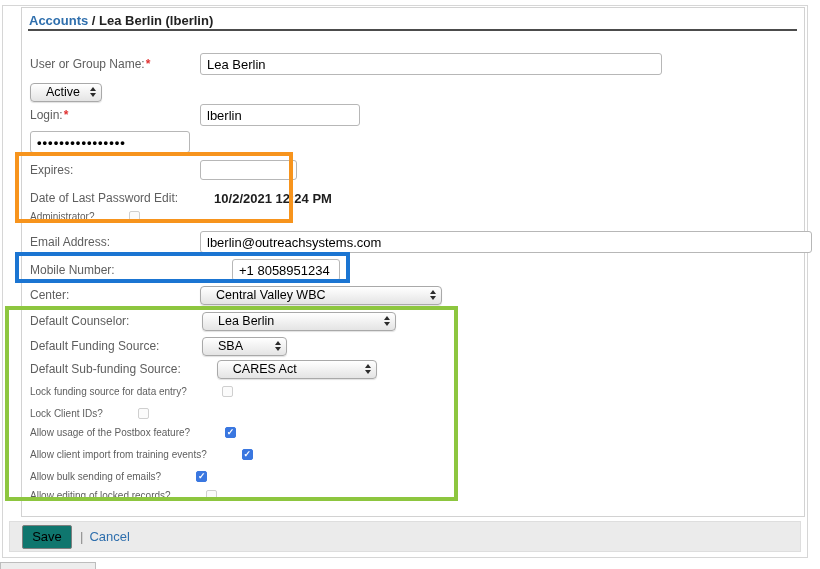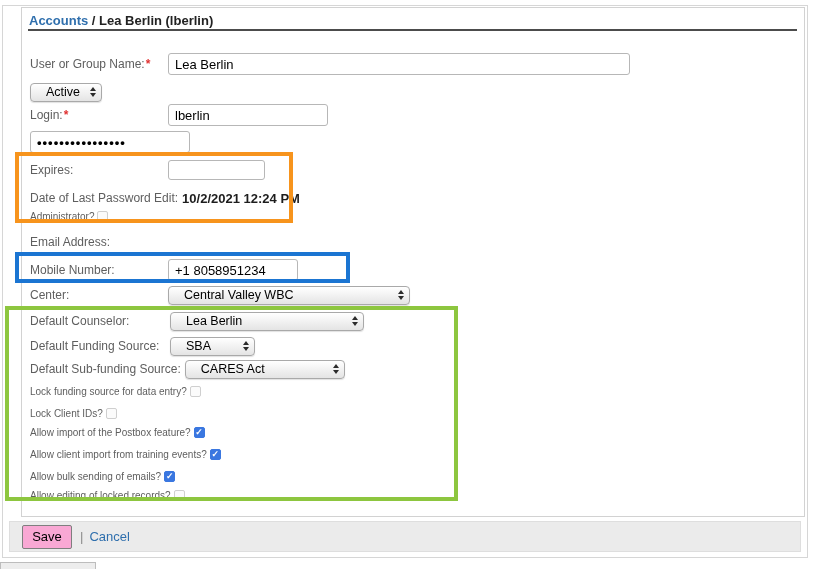--- a/index.html
+++ b/index.html
@@ -9,21 +9,21 @@
 
   .outer-panel { position:absolute; left:2px; top:5px; width:806px; height:553px;
                  border:1px solid #d6d6d6; background:#fff; }
   .inner-panel { position:absolute; left:21px; top:7px; width:784px; height:510px;
                  border:1px solid #d2d2d2; background:#fff; }
 
   .breadcrumb { position:absolute; left:29px; top:13px; font-size:13px; color:#222; font-weight:700; z-index:5; }
   .breadcrumb a { color:#2f6fad; text-decoration:none; font-weight:700; cursor:pointer;margin-top:40px; }
   .rule { position:absolute; left:28px; top:29px; width:769px; height:2px; background:#4c4c4c; z-index:5; }
 
-  .row { position:absolute; left:30px; display:flex; align-items:center; height:24px; z-index:5; }
+  .row { position:absolute; left:30px; display:flex; align-items:center; height:24px; z-index:5;gap:32px; }
   .lbl { display:inline-block; min-width:138px; font-size:12px; color:#5e5e5e; white-space:nowrap; padding-right:4px; }
   .req { color:#e03131; font-weight:700; margin-left:1px; }
 
   .txt { height:22px; border:1px solid #b7b7b7; border-radius:3px; font-family:"Liberation Sans",sans-serif;
          font-size:13px; color:#000; padding:0 6px; background:#fff; }
   .txt.short { height:20px; }
   .pwd { font-weight:700; letter-spacing:1px; }
 
   .select { height:19px; display:inline-flex; align-items:center; justify-content:space-between;
             border:1px solid #a9a9a9; border-radius:4px; padding-left:15px; cursor:pointer;
@@ -43,21 +43,21 @@
   .checkbox.on { background:#3a77e0; border-color:#3a77e0; }
   .checkbox.on::after { content:"✓"; color:#fff; font-size:9px; line-height:10px; font-weight:700; }
 
   .ann { position:absolute; background:transparent; z-index:50; pointer-events:none; }
   .ann.orange { left:15px; top:152px; width:278px; height:71px; border:4px solid #F7941D; }
   .ann.blue   { left:15px; top:252px; width:335px; height:31px; border:4px solid #1B75D2; }
   .ann.green  { left:5px;  top:306px; width:453px; height:195px; border:4px solid #8DC63F; }
 
   .footer-bar { position:absolute; left:9px; top:521px; width:792px; height:31px; background:#ebebeb;
                 border:1px solid #dedede; display:flex; align-items:center; padding-left:12px; z-index:6; }
-  .save-btn { width:50px; height:24px; background:#f9a8d4; border:1px solid #7f7f7f; border-radius:2px;
+  .save-btn { width:50px; height:24px; background:#0f766e; border:1px solid #7f7f7f; border-radius:2px;
               font-family:"Liberation Sans",sans-serif; font-size:13px; color:#000; cursor:pointer; }
   .sep { color:#8a8a8a; font-size:13px; margin:0 6px 0 8px; }
   .cancel-link { color:#2f6fad; font-size:13px; text-decoration:none; cursor:pointer; }
 
   .partial-box { position:absolute; left:0px; top:562px; width:96px; height:12px; background:#ededed;
                  border:1px solid #bdbdbd; z-index:4; }
 </style>
 </head>
 <body>
 
@@ -105,25 +105,26 @@
     <span class="bold-val">10/2/2021 12:24 PM</span>
   </div>
 
   <div class="row" style="top:207px;height:18px">
     <span class="clbl">Administrator?</span>
     <span class="checkbox"></span>
   </div>
 
   <div class="row" style="top:230px">
     <span class="lbl"><span>Email Address:</span></span>
+    <input class="txt" style="width: 612px;" value="lberlin@outreachsystems.com">
   </div>
 
   <div class="row" style="top:258px">
     <span class="lbl"><span>Mobile Number:</span></span>
-    <input class="txt" style="width: 130px;" value="+1 8058951234">
+    <input class="txt" style="width: 108px; margin-left: 32px;" value="+1 8058951234">
   </div>
 
   <div class="row" style="top:284px;height:22px">
     <span class="lbl"><span>Center:</span></span>
     <span class="select" style="width:242px">
       <span class="sel-txt">Central Valley WBC</span>
       <span class="sel-arrows">
           <i class="tri-up"></i>
           <i class="tri-dn"></i>
         </span>
@@ -167,21 +168,21 @@
     <span class="clbl">Lock funding source for data entry?</span>
     <span class="checkbox"></span>
   </div>
 
   <div class="row" style="top:404px;height:18px">
     <span class="clbl">Lock Client IDs?</span>
     <span class="checkbox"></span>
   </div>
 
   <div class="row" style="top:423px;height:18px">
-    <span class="clbl">Allow import of the Postbox feature?</span>
+    <span class="clbl">Allow usage of the Postbox feature?</span>
     <span class="checkbox on"></span>
   </div>
 
   <div class="row" style="top:445px;height:18px">
     <span class="clbl">Allow client import from training events?</span>
     <span class="checkbox on"></span>
   </div>
 
   <div class="row" style="top:486px;height:18px">
     <span class="clbl">Allow editing of locked records?</span>

